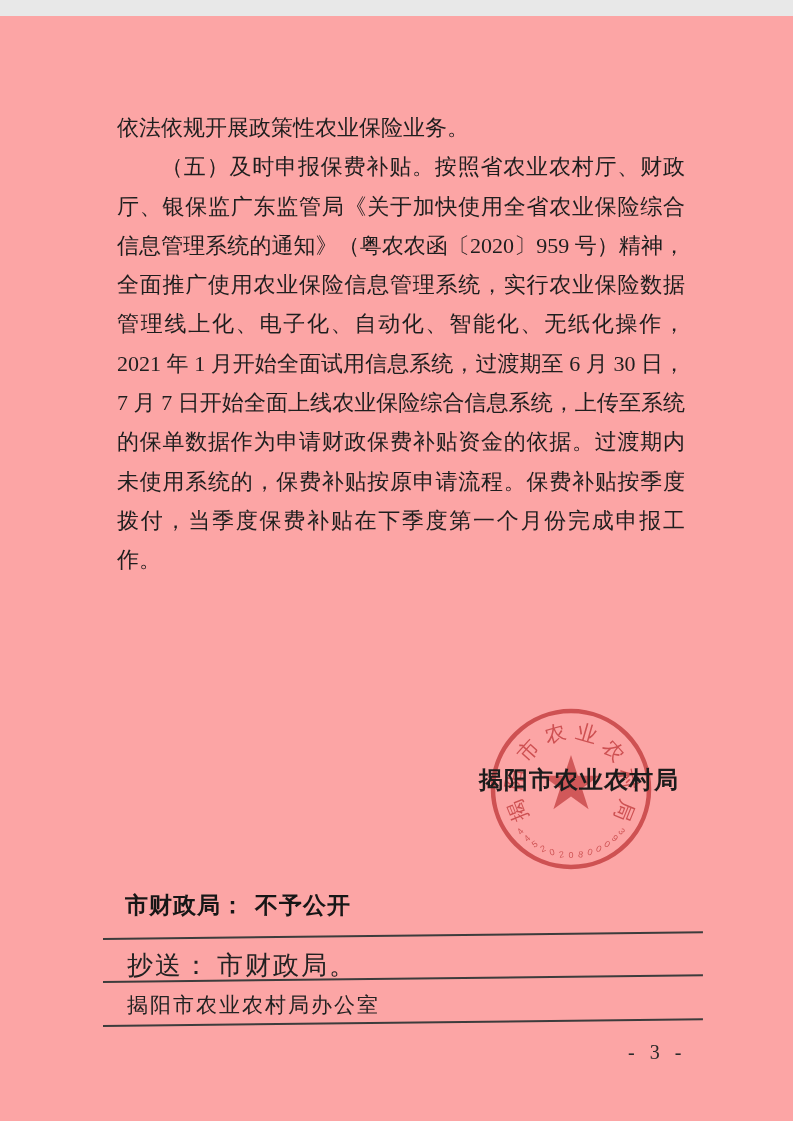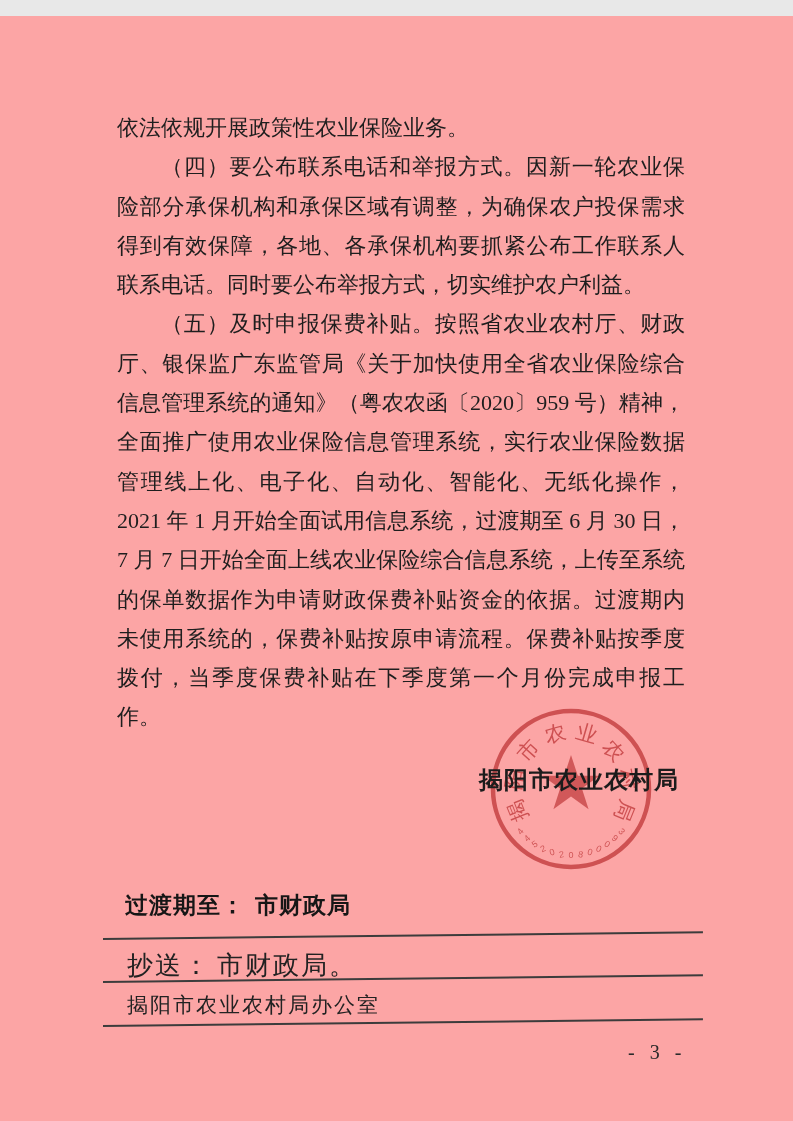--- a/index.html
+++ b/index.html
@@ -76,21 +76,20 @@
     font-size:20px; letter-spacing:5px; color:#2a2a2a; white-space:nowrap;
   }
 </style>
 </head>
 <body>
 
 <div class="page">
 
   <div class="body-text">
     <p class="para">依法依规开展政策性农业保险业务。</p>
-    <p class="para indent">（四）要公布联系电话和举报方式。因新一轮农业保险部分承保机构和承保区域有调整，为确保农户投保需求得到有效保障，各地、各承保机构要抓紧公布工作联系人联系电话。同时要公布举报方式，切实维护农户利益。</p>
     <p class="para indent">（五）及时申报保费补贴。按照省农业农村厅、财政厅、银保监广东监管局《关于加快使用全省农业保险综合信息管理系统的通知》（粤农农函〔2020〕959 号）精神，全面推广使用农业保险信息管理系统，实行农业保险数据管理线上化、电子化、自动化、智能化、无纸化操作，2021 年 1 月开始全面试用信息系统，过渡期至 6 月 30 日，7 月 7 日开始全面上线农业保险综合信息系统，上传至系统的保单数据作为申请财政保费补贴资金的依据。过渡期内未使用系统的，保费补贴按原申请流程。保费补贴按季度拨付，当季度保费补贴在下季度第一个月份完成申报工作。</p>
   </div>
 
   <div class="seal">
     <svg id="seal-svg" viewBox="0 0 168 168">
         <circle cx="84" cy="84" r="78" fill="none" stroke="#c25456" stroke-width="4.5" opacity="0.9"></circle>
         <text x="30.223336435126328" y="105.72718241812291" transform="rotate(-112 30.223336435126328 105.72718241812291)" font-size="21" fill="#c25456" text-anchor="middle" dominant-baseline="central" opacity="0.9">揭</text>
         <text x="26.881150325291934" y="73.92840569531803" transform="rotate(-80 26.881150325291934 73.92840569531803)" font-size="21" fill="#c25456" text-anchor="middle" dominant-baseline="central" opacity="0.9">阳</text>
         <text x="40.89760012231113" y="45.19042483118622" transform="rotate(-48 40.89760012231113 45.19042483118622)" font-size="21" fill="#c25456" text-anchor="middle" dominant-baseline="central" opacity="0.9">市</text>
         <text x="68.01303336261405" y="28.246821635577504" transform="rotate(-16 68.01303336261405 28.246821635577504)" font-size="21" fill="#c25456" text-anchor="middle" dominant-baseline="central" opacity="0.9">农</text>
@@ -113,21 +112,21 @@
         <text x="127.87652713051992" y="133.3036547019057" transform="rotate(41.666666666666686 127.87652713051992 133.3036547019057)" font-size="9" fill="#c25456" text-anchor="middle" dominant-baseline="central" opacity="0.85">9</text>
         <text x="134.55893324585256" y="126.4239822393116" transform="rotate(50 134.55893324585256 126.4239822393116)" font-size="9" fill="#c25456" text-anchor="middle" dominant-baseline="central" opacity="0.85">3</text>
       </svg>
   </div>
 
   <div class="signature">
     <div class="org">揭阳市农业农村局</div>
   </div>
 
   <div class="disclosure">
-    <span>过渡期至：</span><span class="value">市财政局</span>
+    <span>市财政局：</span><span class="value">不予公开</span>
   </div>
 
   <div class="rule rule-a"></div>
 
   <div class="cc-row">
     <span>抄送：</span><span class="value">市财政局。</span>
   </div>
 
   <div class="rule rule-b"></div>
 

